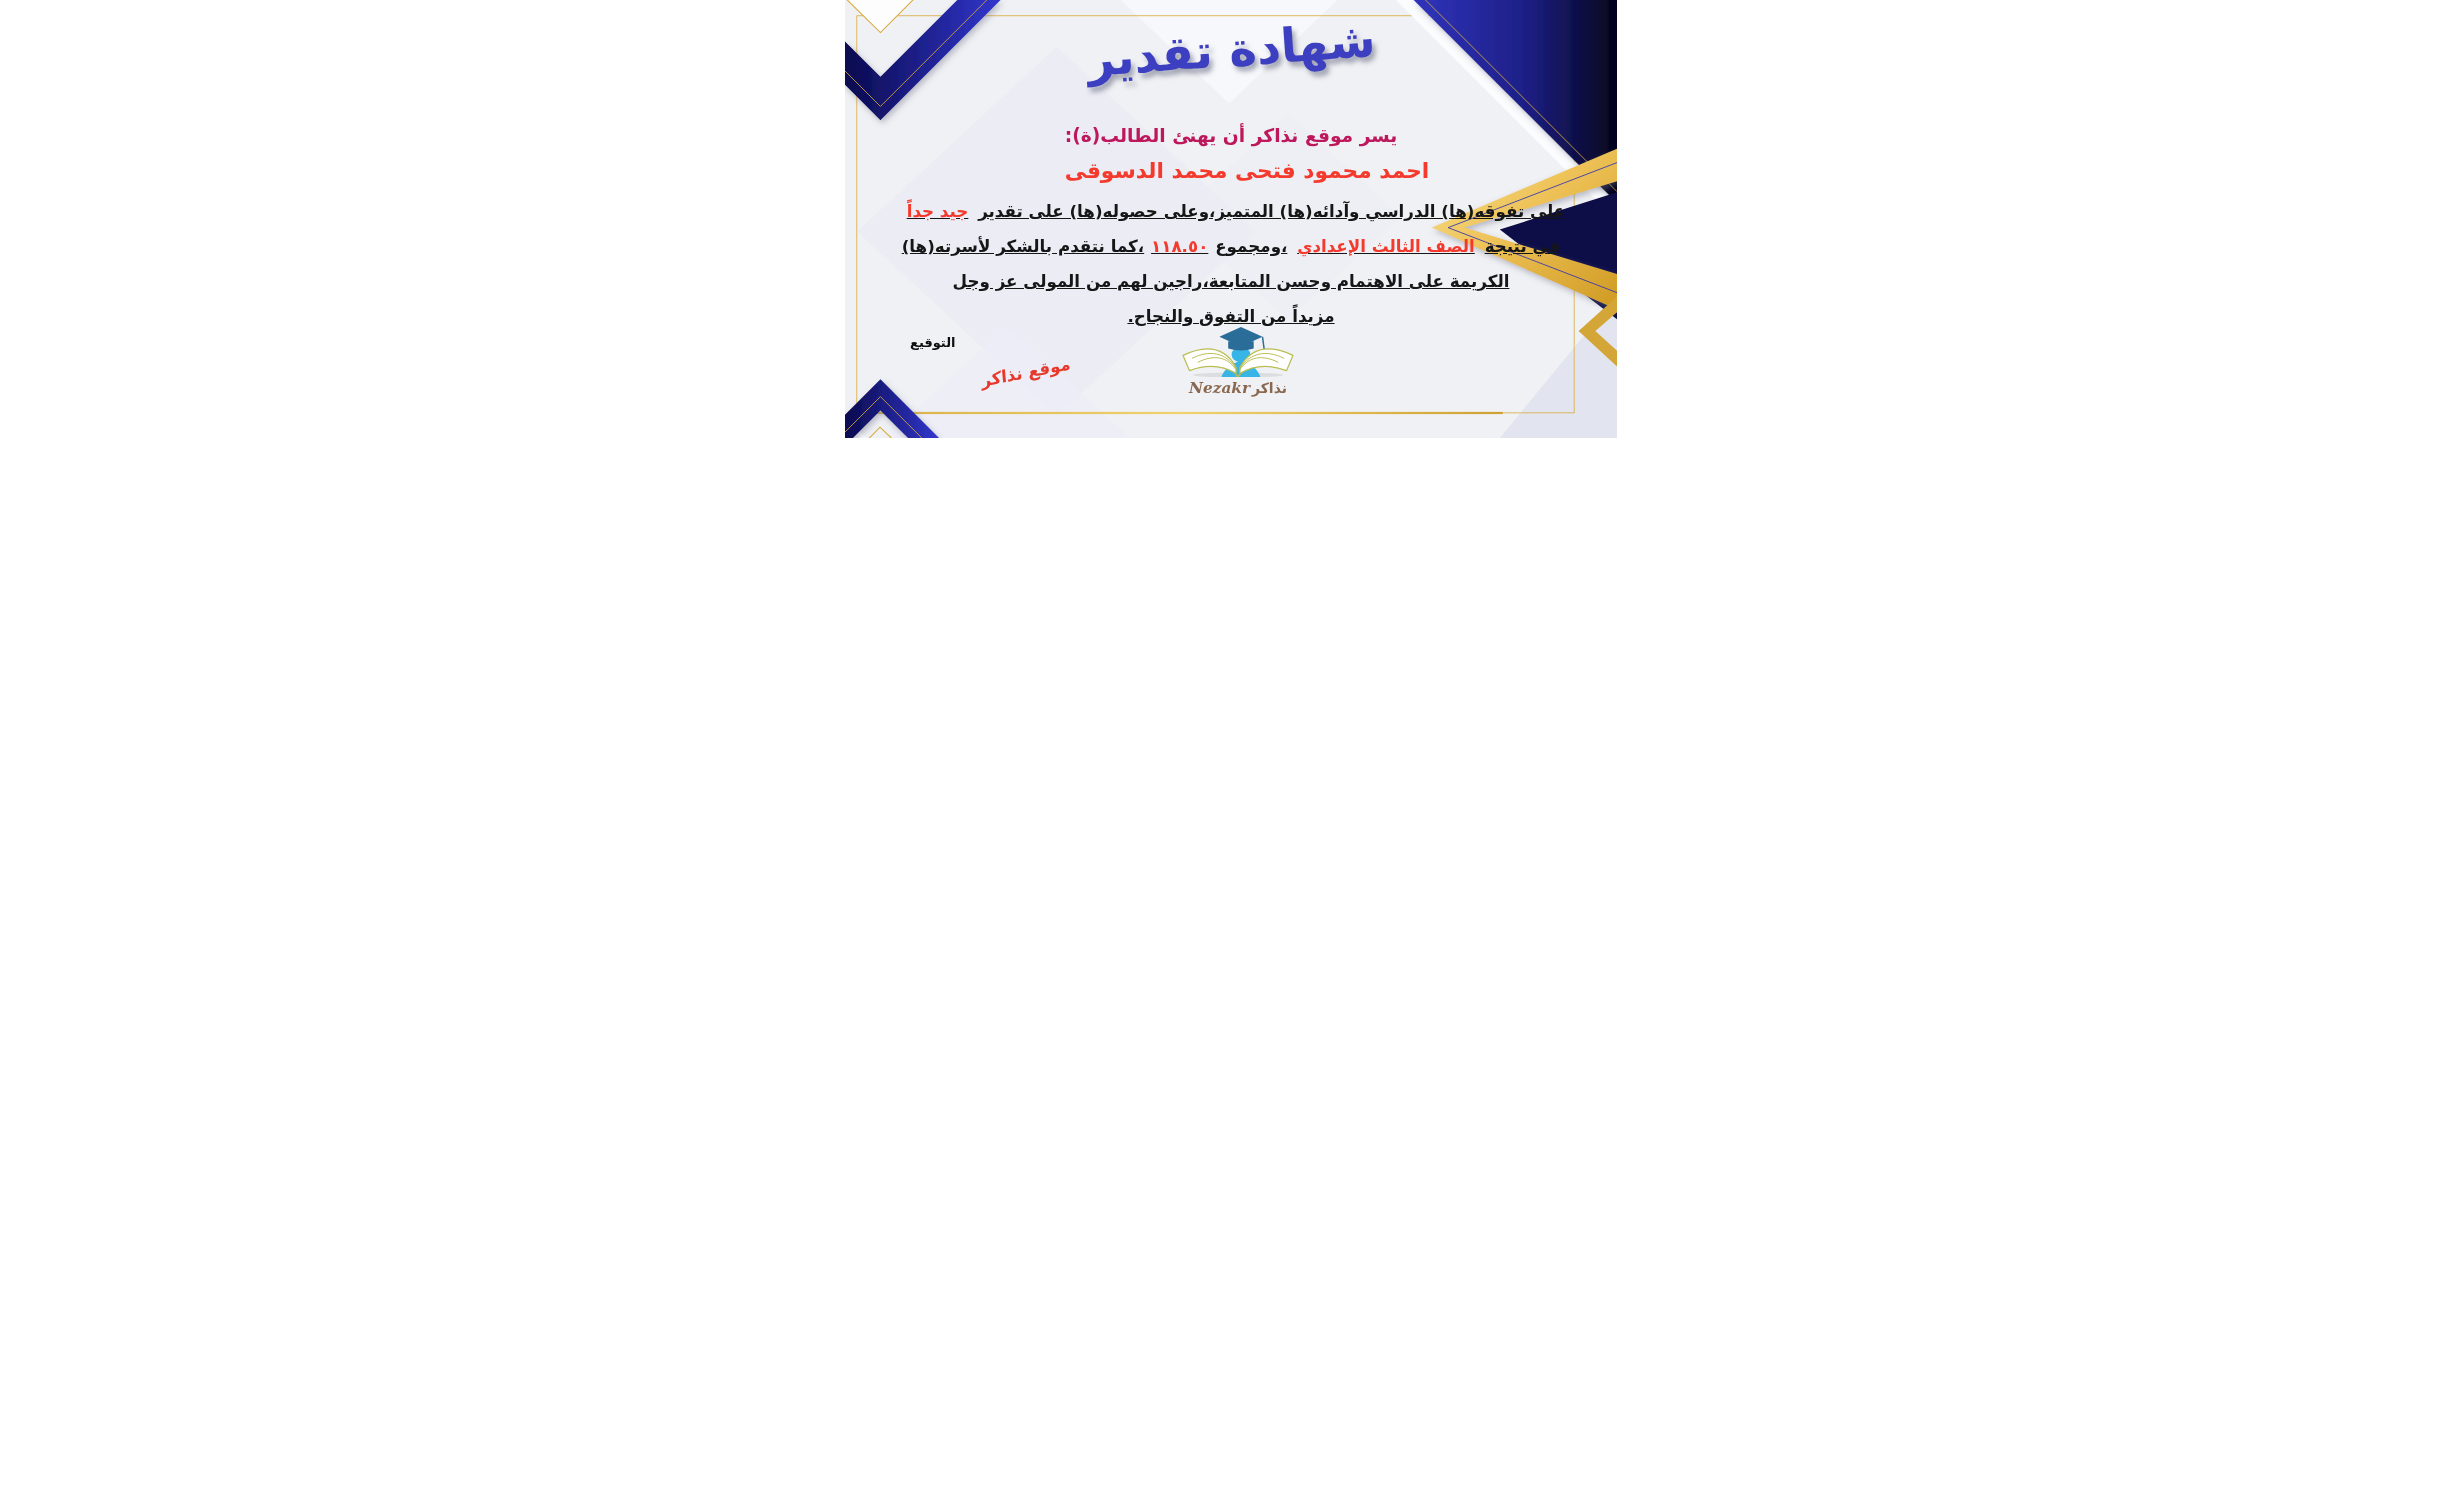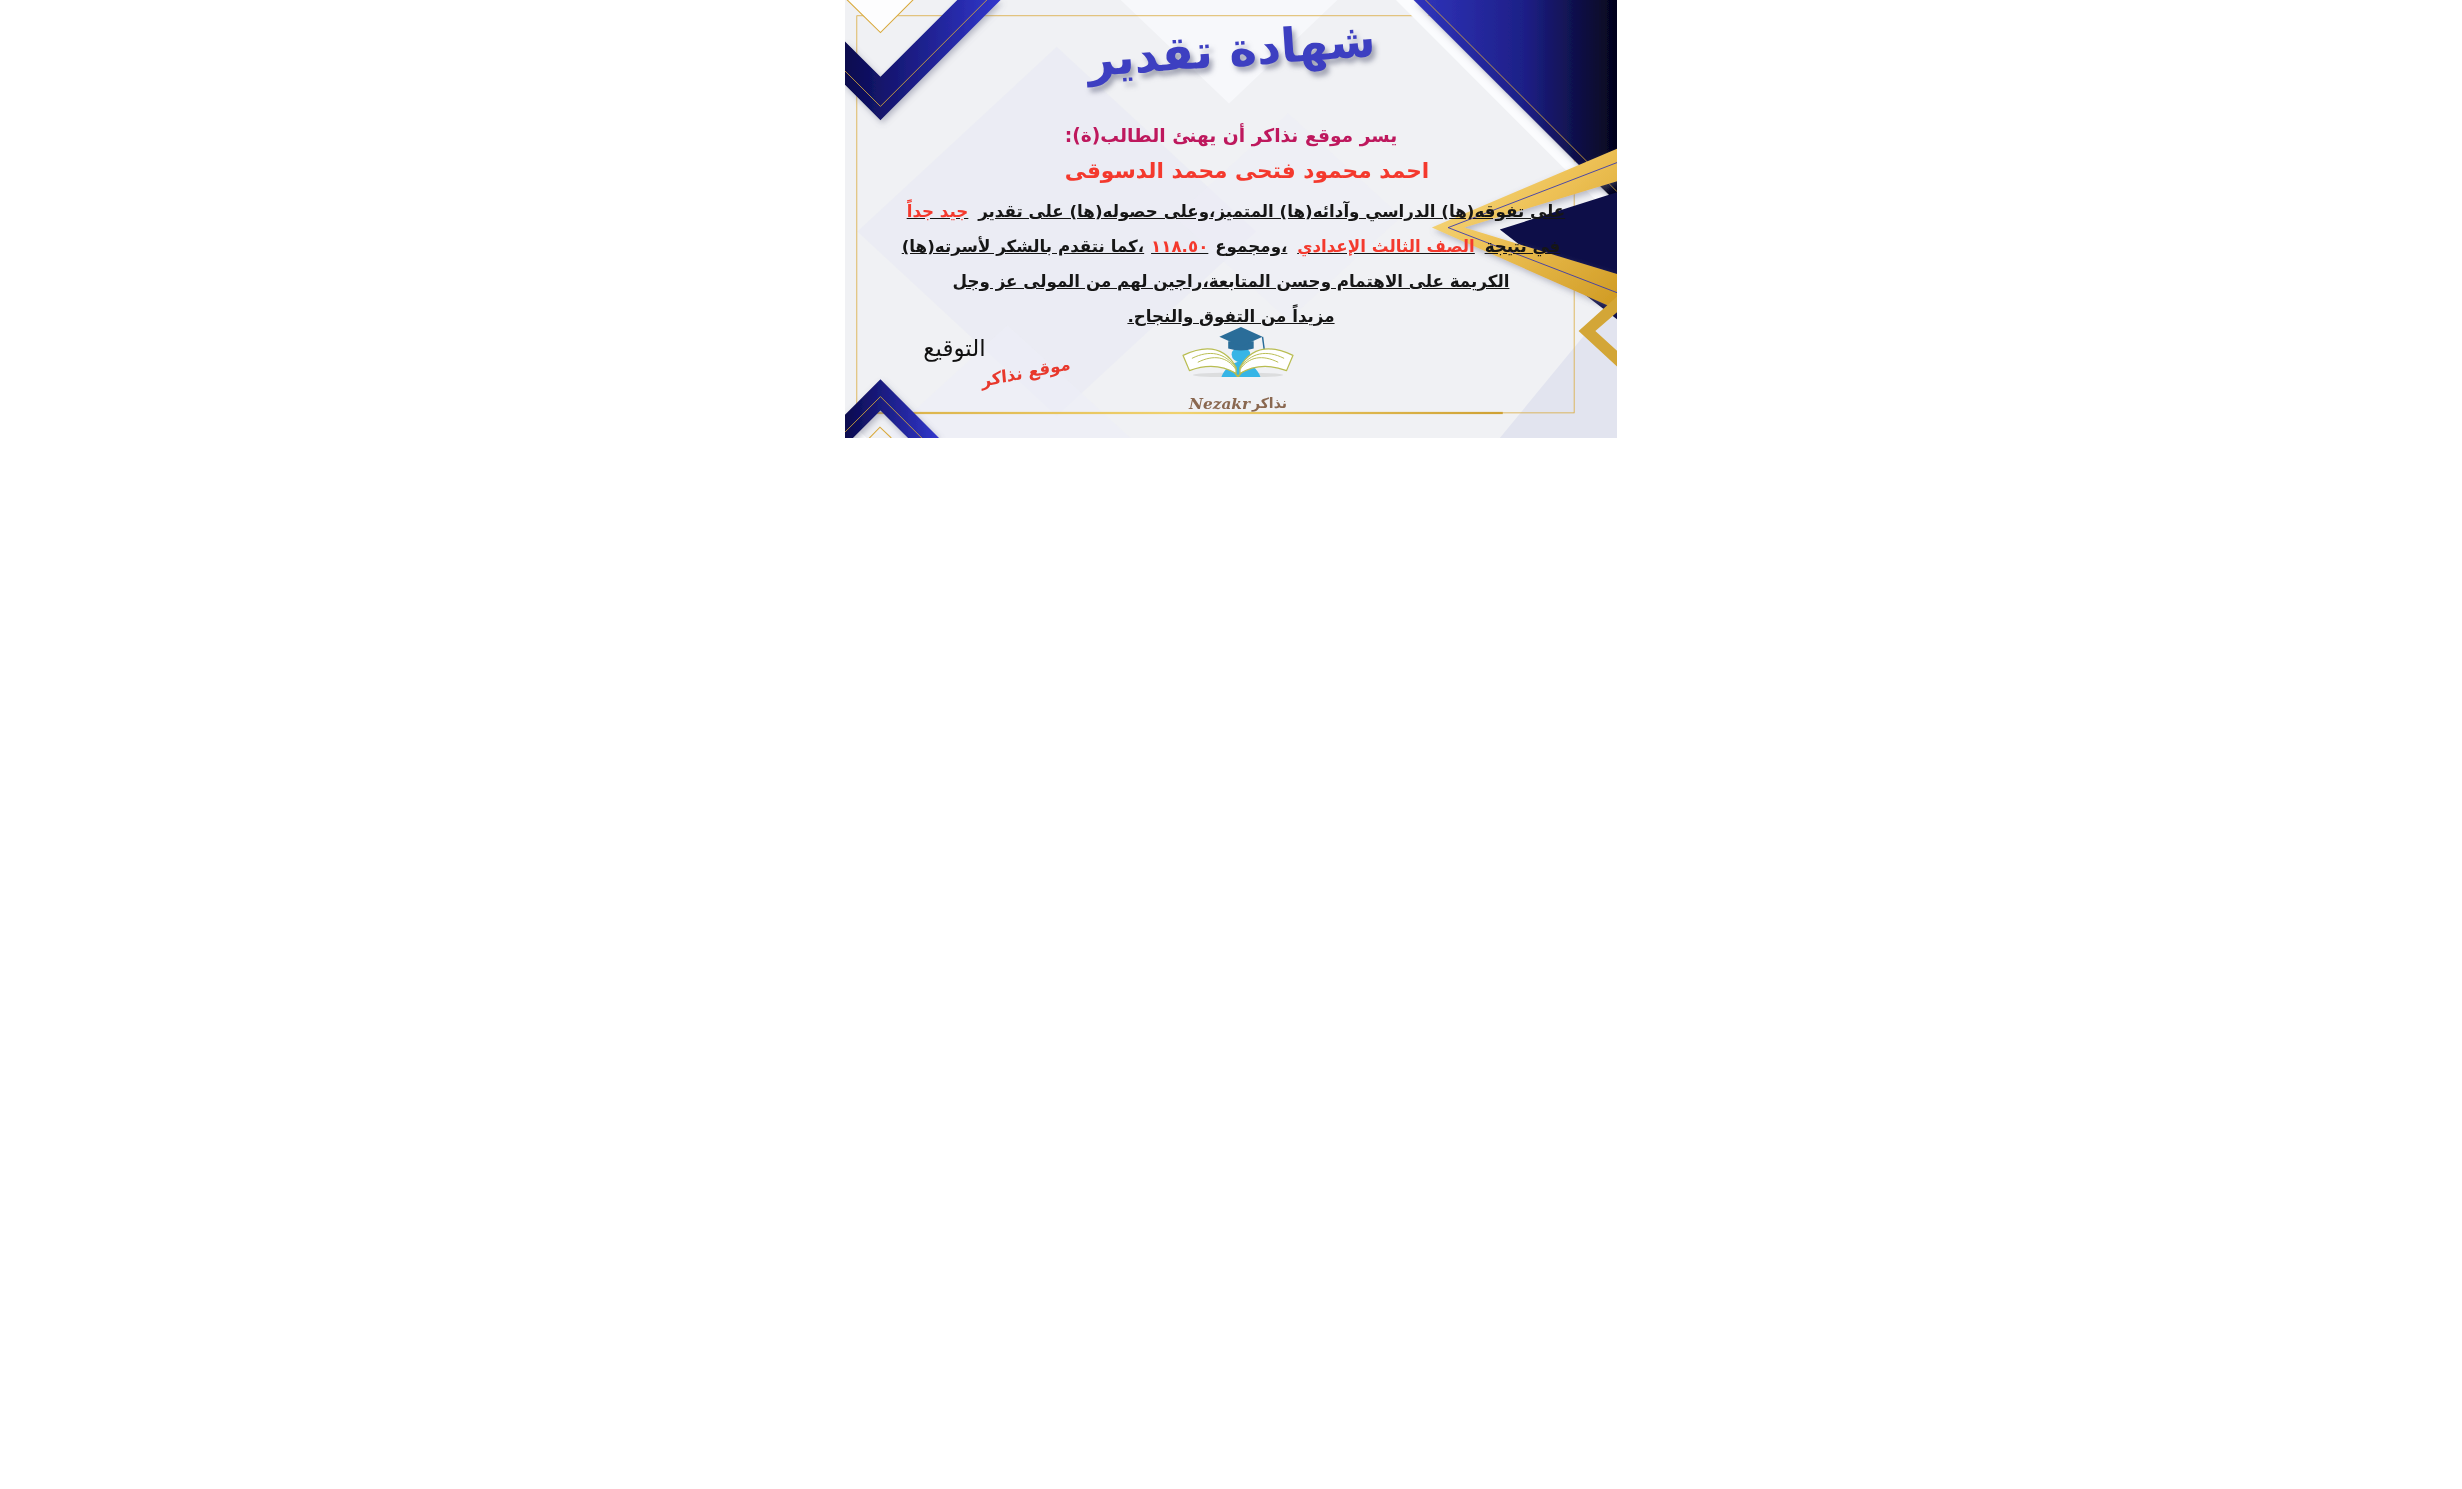--- a/index.html
+++ b/index.html
@@ -17,27 +17,27 @@
     font-size:47px;font-weight:bold;color:#3d3fc1;
     transform:rotate(-4deg);
     text-shadow:3px 4.9px 4.9px rgba(96,100,125,.55);
     letter-spacing:1px;
   }
   .intro{top:125px;font-size:18.7px;font-weight:bold;color:#be185d;}
   .name{top:158px;font-size:21.7px;font-weight:bold;color:#f4392d;margin-left:32px;}
   .bodytxt{top:194px;font-size:16.7px;font-weight:bold;color:#161616;line-height:35px;padding:0 27.6px;text-decoration:underline;}
   .red{color:#f4392d;margin:0 9.8px;}
   .red.tight{margin:0 6.9px;}
-  .sig-label{position:absolute;left:65px;top:335px;width:89px;text-align:center;
-    font-size:23px;font-weight:normal;color:#101010;}
+  .sig-label{position:absolute;left:65px;top:335px;width:89px;text-align:left;
+    font-size:13px;font-weight:bold;color:#101010;}
   .sig-script{position:absolute;left:122px;top:362px;width:118px;text-align:center;
     font-size:16.7px;font-weight:bold;color:#e8382c;
     transform:rotate(-11deg) skewX(-6deg);}
   .logo{position:absolute;left:327px;top:326px;width:132px;text-align:center;direction:ltr;}
-  .logo .logo-text{display:flex;direction:ltr;justify-content:center;align-items:flex-start;gap:2px;margin-top:16px;}
+  .logo .logo-text{display:flex;direction:ltr;justify-content:center;align-items:center;gap:2px;margin-top:0;}
   .logo .latin{font-family:"DejaVu Serif",serif;font-style:italic;font-weight:bold;font-size:15.3px;color:#8a6850;}
   .logo .arab{font-family:"DejaVu Sans",sans-serif;font-weight:bold;font-size:14px;color:#8a6850;}
 </style>
 </head>
 <body>
 
 <div class="cert">
 
   <svg class="bg" viewBox="0 0 1568 889" preserveAspectRatio="none" aria-hidden="true">
     <defs>

